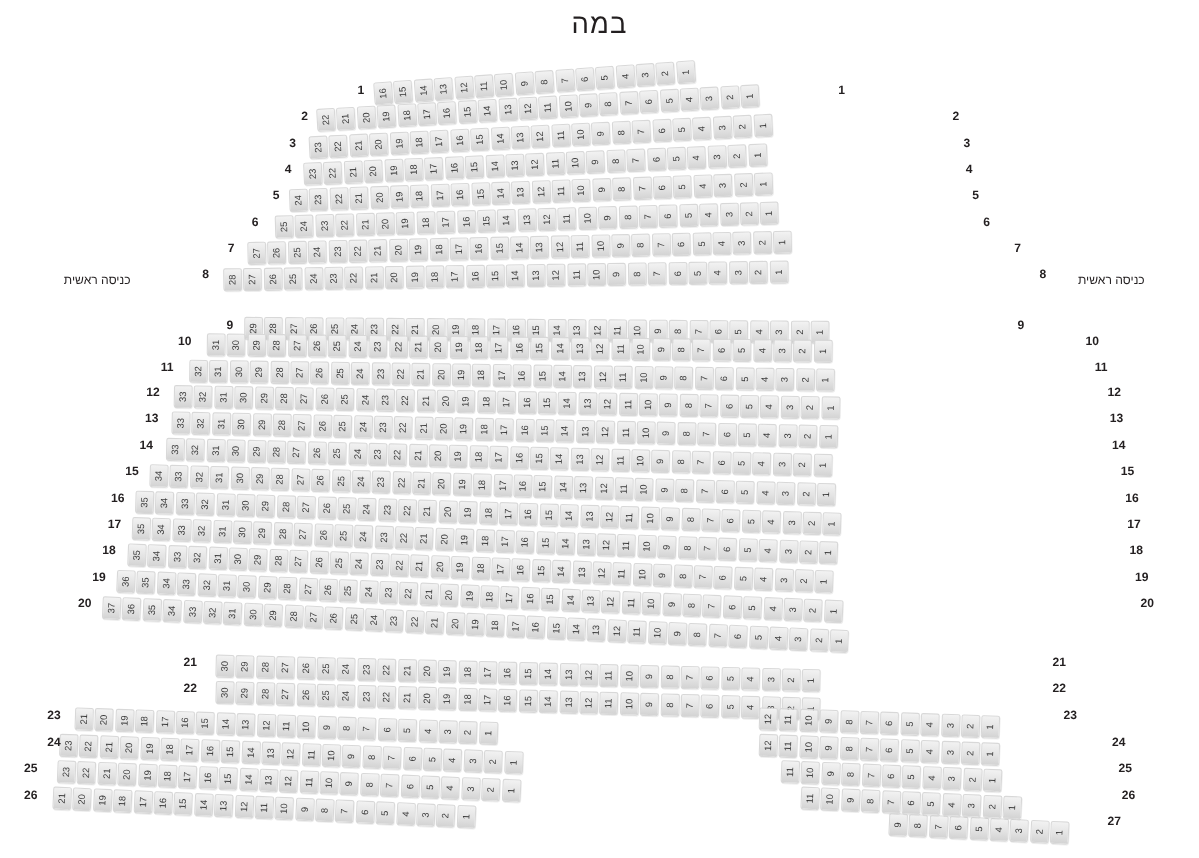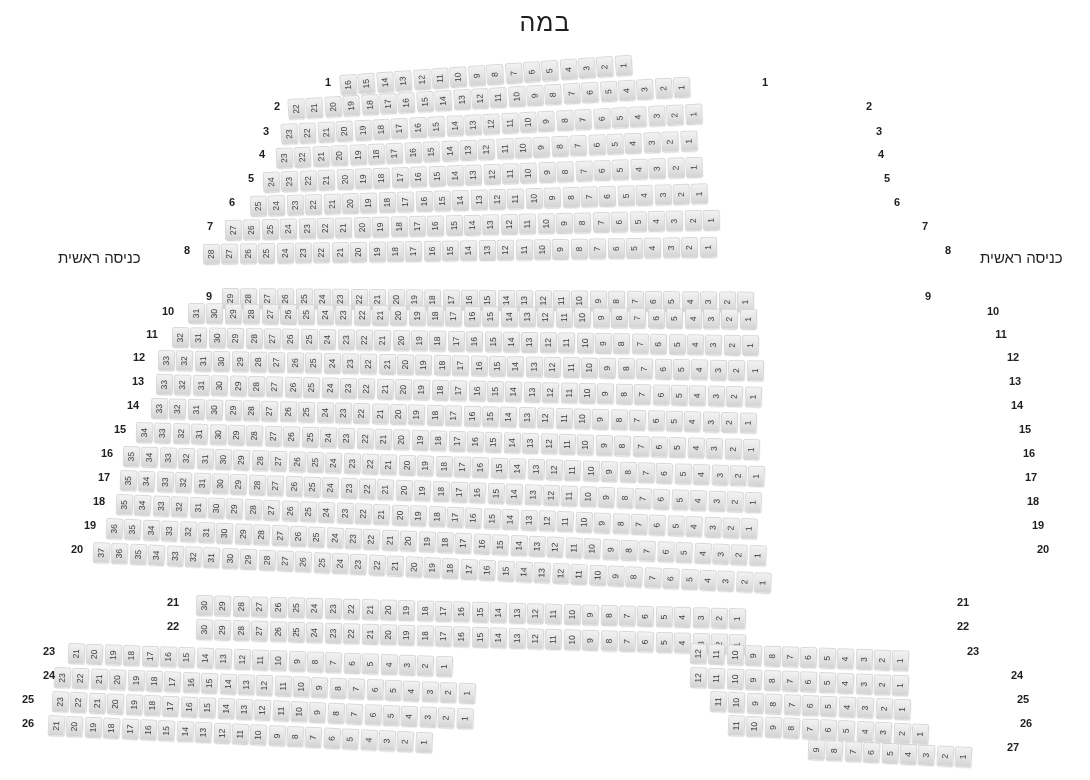--- a/index.html
+++ b/index.html
@@ -15,21 +15,21 @@
     position:absolute;
     top:8px;left:0;width:1090px;
     text-align:center;
     font-size:25px;
     letter-spacing:1px;
     color:#231f20;
     direction:rtl;
   }
   .entrance-label{
     position:absolute;
-    font-size:15px;
+    font-size:11px;
     color:#231f20;
     direction:rtl;
     white-space:nowrap;
   }
   .row{
     position:absolute;
     height:22px;
     white-space:nowrap;
     transform-origin:left center;
   }

